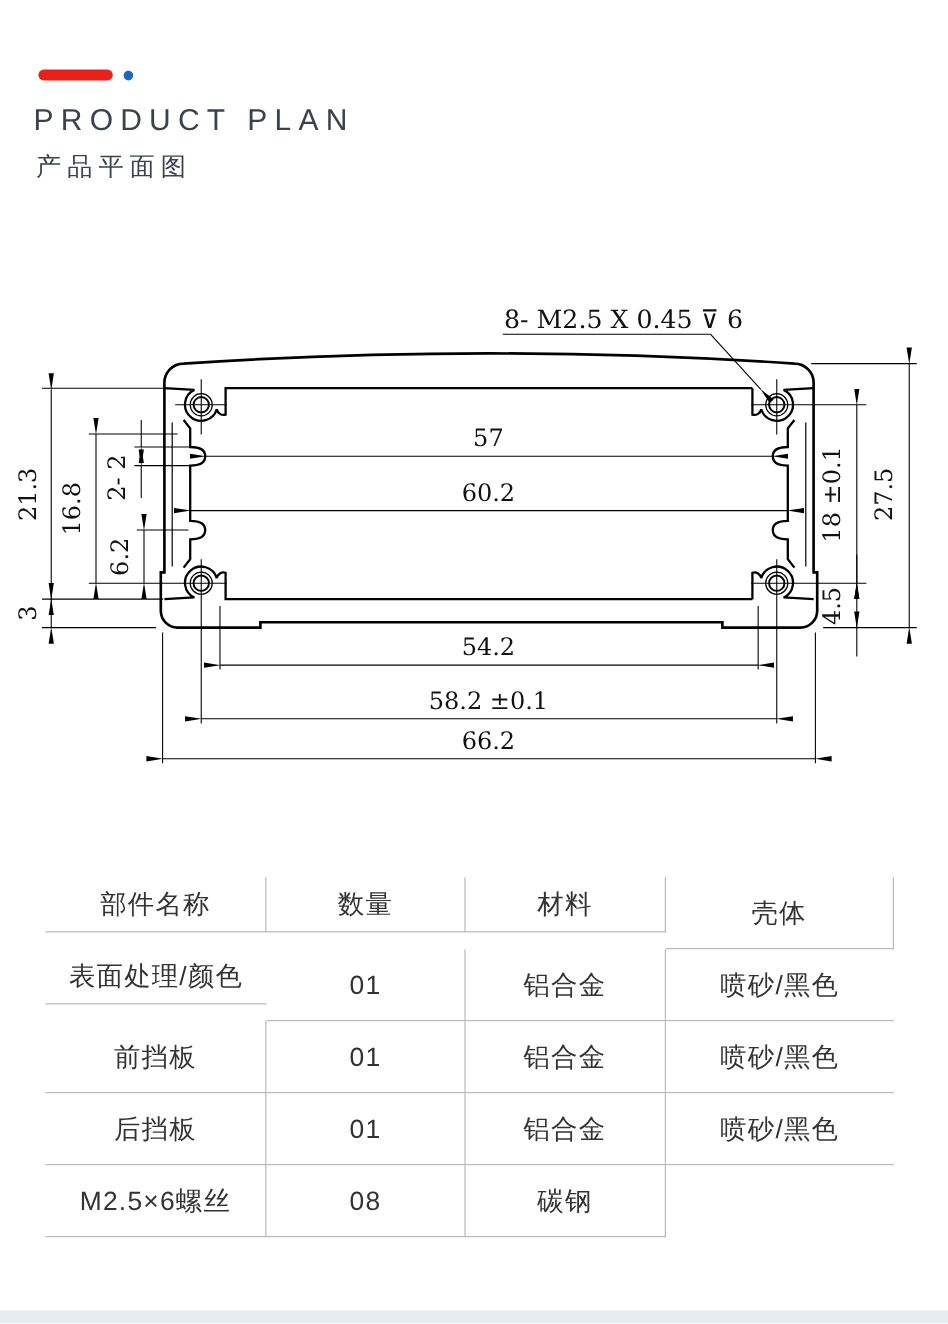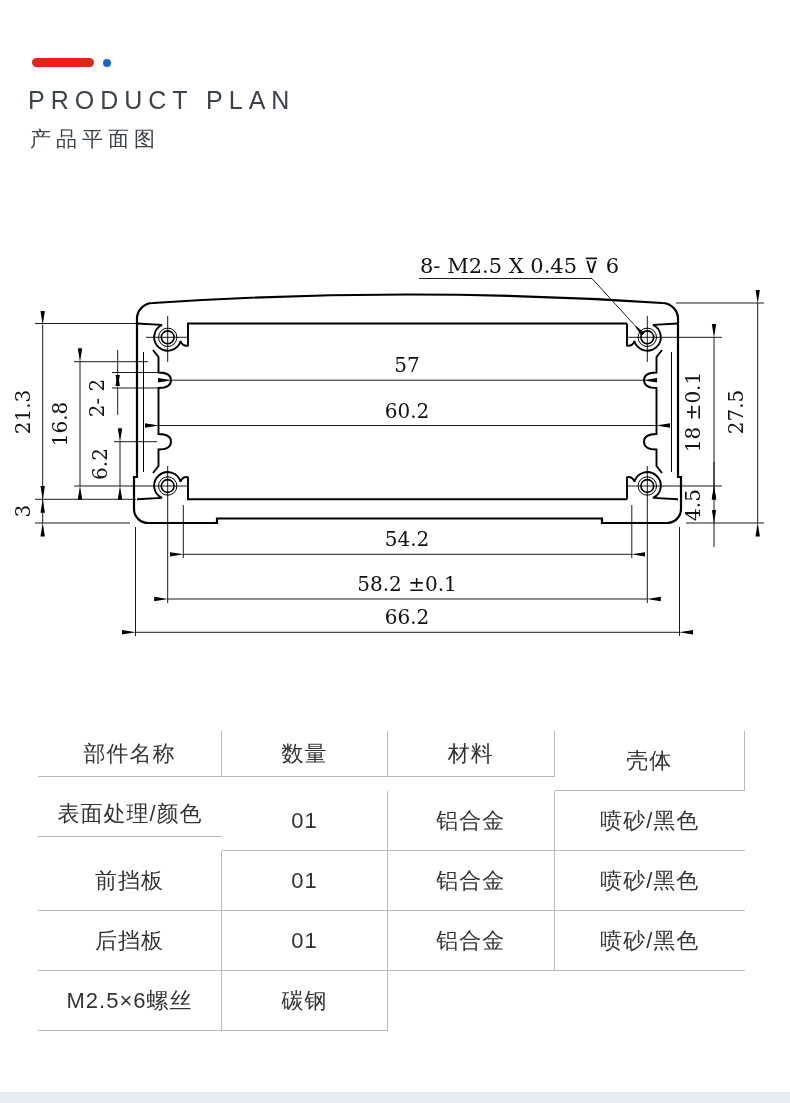--- a/index.html
+++ b/index.html
@@ -206,16 +206,17 @@
   <div class="cell v">01</div>
   <div class="cell v">铝合金</div>
   <div class="cell">喷砂/黑色</div>
 
   <div class="cell v">后挡板</div>
   <div class="cell v">01</div>
   <div class="cell v">铝合金</div>
   <div class="cell">喷砂/黑色</div>
 
   <div class="cell v">M2.5×6螺丝</div>
+  <div class="cell v">08</div>
   <div class="cell v">碳钢</div>
 </div>
 
 <div class="footer-strip"></div>
 
 </body></html>

